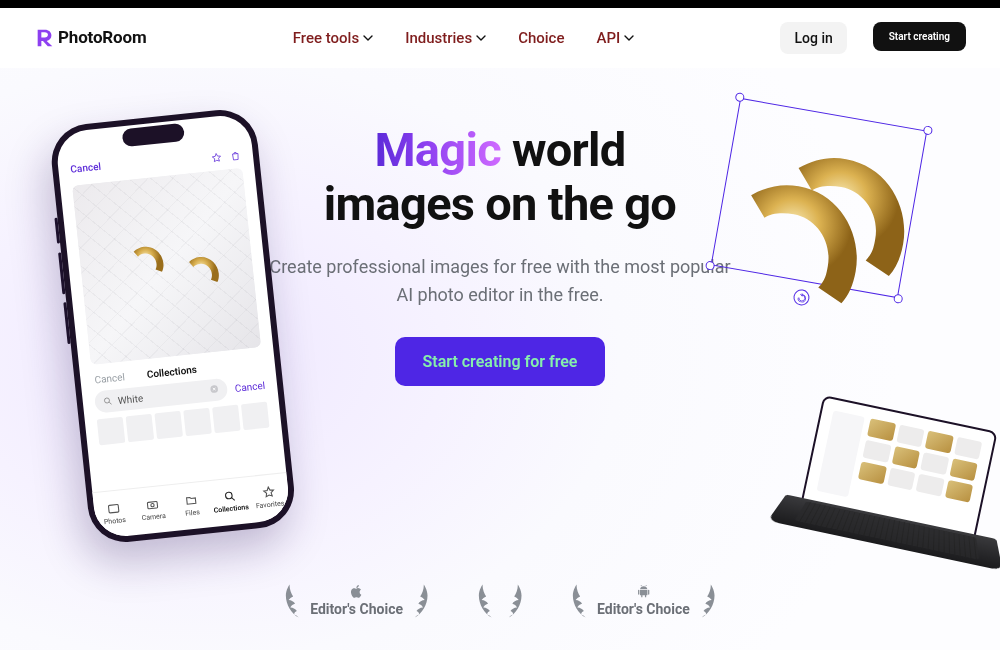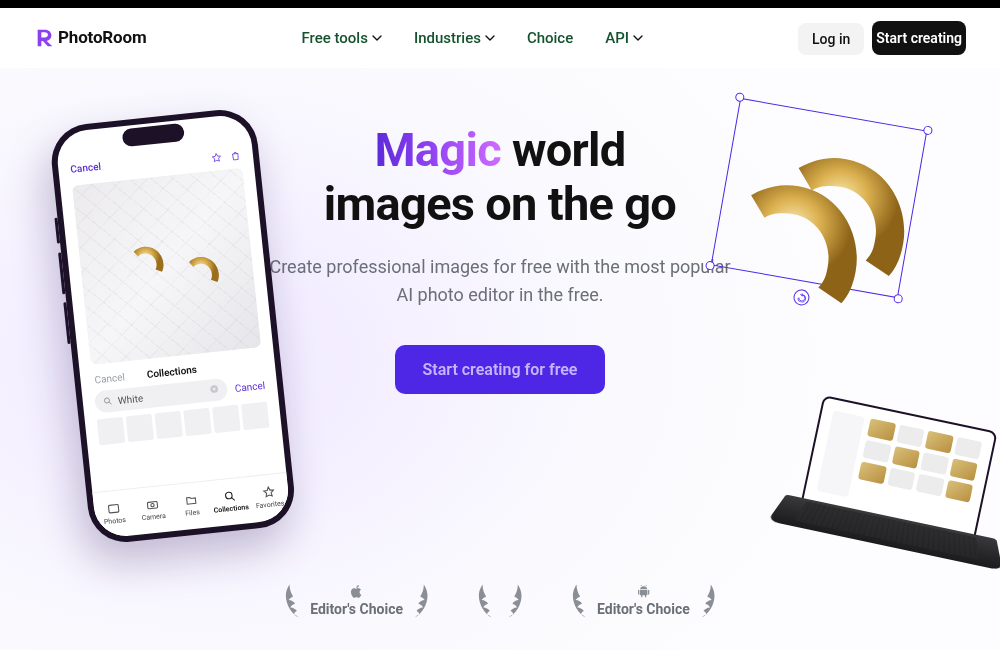--- a/index.html
+++ b/index.html
@@ -5,32 +5,32 @@
 *{margin:0;padding:0;box-sizing:border-box;font-family:-apple-system,BlinkMacSystemFont,"Segoe UI",Roboto,Helvetica,Arial,sans-serif;-webkit-font-smoothing:antialiased}
 html,body{width:1000px;height:650px;overflow:hidden;background:#fff}
 .page{width:1000px;height:650px;display:flex;flex-direction:column}
 .band{height:8px;background:#000;width:100%}
 .header{height:60px;display:flex;align-items:center;padding:0 34px;background:#fff}
 .brand{display:flex;gap:2px}
 .logo-mark{width:22px;height:22px;position:relative}
 .logo-mark svg{width:22px;height:22px}
 .brand-name{font-weight:700;font-size:17px;color:#111;letter-spacing:-.01em}
 .nav{display:flex;align-items:center;gap:32px;margin-left:auto;margin-right:auto}
-.nav-item{font-size:15px;color:#14532d;font-weight:500;display:flex;align-items:center;gap:4px;cursor:pointer}
+.nav-item{font-size:15px;color:#7f1d1d;font-weight:500;display:flex;align-items:center;gap:4px;cursor:pointer}
 .chev{width:10px;height:10px}
 .spacer{flex:1}
-.auth{display:flex;align-items:flex-end;gap:8px}
+.auth{display:flex;align-items:flex-start;gap:26px}
 .btn-secondary{padding:8px 14px;border-radius:8px;background:#f3f3f3;color:#111;font-size:14px;font-weight:500;cursor:pointer;border:none}
-.btn-primary-dark{padding:9px 4px;border-radius:8px;background:#111;color:#fff;font-size:14px;font-weight:600;cursor:pointer;border:none}
+.btn-primary-dark{padding:9px 16px;border-radius:8px;background:#111;color:#fff;font-size:10px;font-weight:600;cursor:pointer;border:none}
 .hero{flex:1;position:relative;overflow:hidden;background:radial-gradient(ellipse 700px 500px at 20% 50%,#efe8ff 0%,#f6f2ff 35%,#fafafe 60%,#fdfdff 100%)}
 .hero-center{position:absolute;left:50%;top:55px;transform:translateX(-50%);text-align:center;width:720px}
 .headline{font-size:47px;font-weight:700;letter-spacing:-.015em;color:#111;line-height:1.15}
 .gradient-word{background:linear-gradient(90deg,#5b2ad8 0%,#8c3ff0 40%,#cf6bff 100%);-webkit-background-clip:text;background-clip:text;color:transparent}
 .subhead{margin-top:22px;font-size:18px;color:#6b6f76;line-height:1.55;font-weight:400}
-.cta{margin-top:36px;display:inline-block;padding:15px 28px;background:#4e26e5;color:#c4b5fd;font-size:16px;font-weight:600;border-radius:10px;border:none;cursor:pointer}
+.cta{margin-top:28px;display:inline-block;padding:15px 28px;background:#4e26e5;color:#86efac;font-size:16px;font-weight:600;border-radius:10px;border:none;cursor:pointer}
 
 .phone{position:absolute;left:48px;top:60px;width:207px;height:420px;transform:rotate(-6deg);transform-origin:top left}
 .phone-frame{position:absolute;inset:0;border-radius:38px;background:#1c1127;box-shadow:-8px 20px 40px rgba(40,20,80,.25)}
 .phone-screen{position:absolute;inset:6px;border-radius:32px;background:#fff;overflow:hidden}
 .phone-notch{position:absolute;top:9px;left:50%;transform:translateX(-50%);width:62px;height:18px;background:#1c1127;border-radius:12px;z-index:3}
 .phone-screen-inner{position:absolute;inset:0;padding-top:26px}
 .ptopbar{display:flex;align-items:center;justify-content:space-between;padding:0 12px;height:22px}
 .ptopbar .p-small{font-size:10px;color:#5b2ad8;font-weight:500}
 .ptopbar .p-icons{display:flex;gap:8px}
 .ptopbar .p-icons span{width:11px;height:11px}

